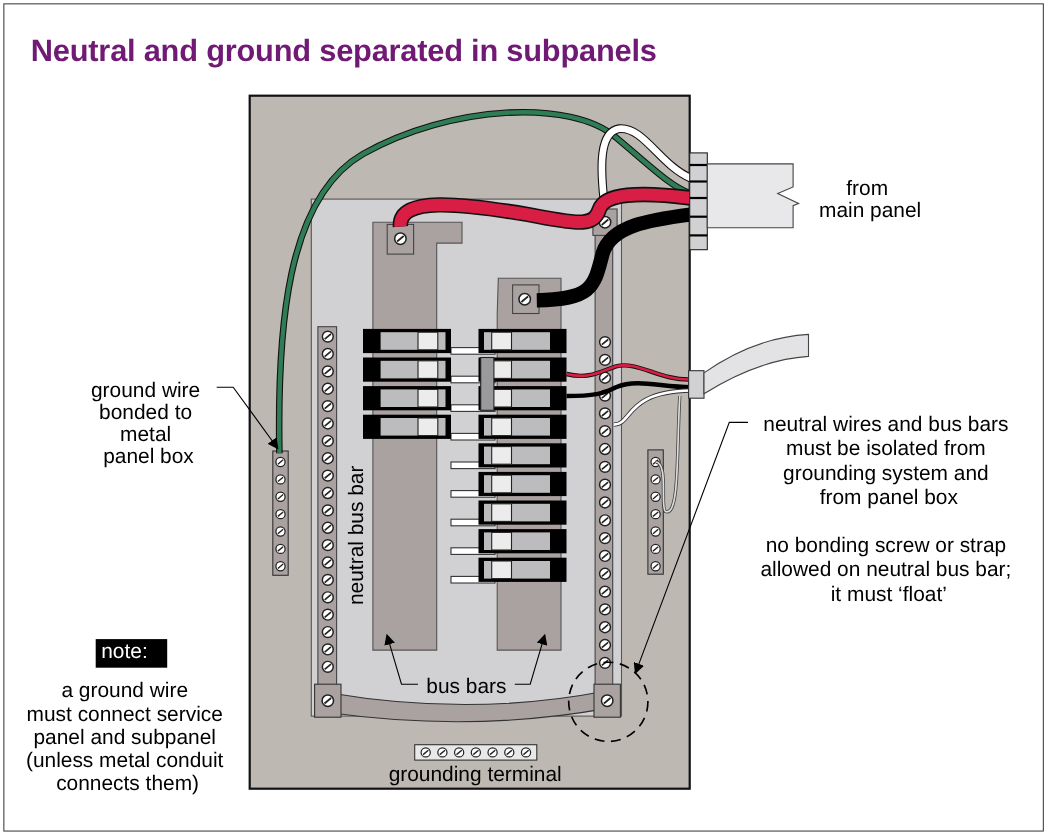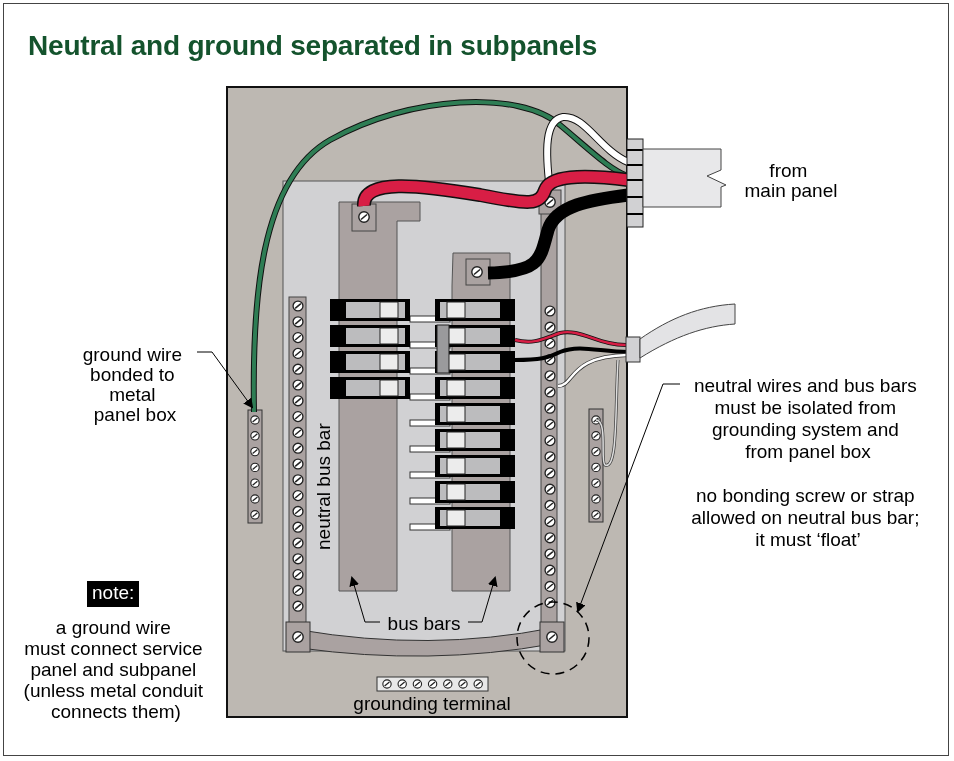--- a/index.html
+++ b/index.html
@@ -1,21 +1,21 @@
 <!DOCTYPE html>
 <html><head>
 <meta charset="utf-8">
 <style>
   html, body { margin:0; padding:0; background:#fff; }
   body { width:954px; height:761px; position:relative; overflow:hidden; font-family:"Liberation Sans", sans-serif; }
   .frame { position:absolute; left:3px; top:3px; width:946px; height:753px; border:1px solid #444; box-sizing:border-box; }
-  .title { position:absolute; left:28px; top:30px; font-size:28px; font-weight:bold; color:#14532d; letter-spacing:-0.2px; }
+  .title { position:absolute; left:28px; top:30px; font-size:28px; font-weight:bold; color:#701a75; letter-spacing:-0.2px; }
   svg { position:absolute; left:0; top:0; }
   .lbl { font-family:"Liberation Sans", sans-serif; font-size:19px; fill:#000; }
-  .note-box { position:absolute; left:87px; top:581px; background:#000; color:#fff; font-size:19px; padding:1px 5px 3px 5px; }
+  .note-box { position:absolute; left:87px; top:581px; background:#000; color:#fff; font-size:19px; padding:1px 18px 3px 5px; }
 </style>
 </head>
 <body>
 
 <div class="frame"></div>
 <div class="title">Neutral and ground separated in subpanels</div>
 
 <svg id="dg" width="954" height="761" viewBox="0 0 954 761">
   <defs>
     <marker id="arr" markerWidth="10" markerHeight="10" refX="8" refY="5" orient="auto" markerUnits="userSpaceOnUse">

